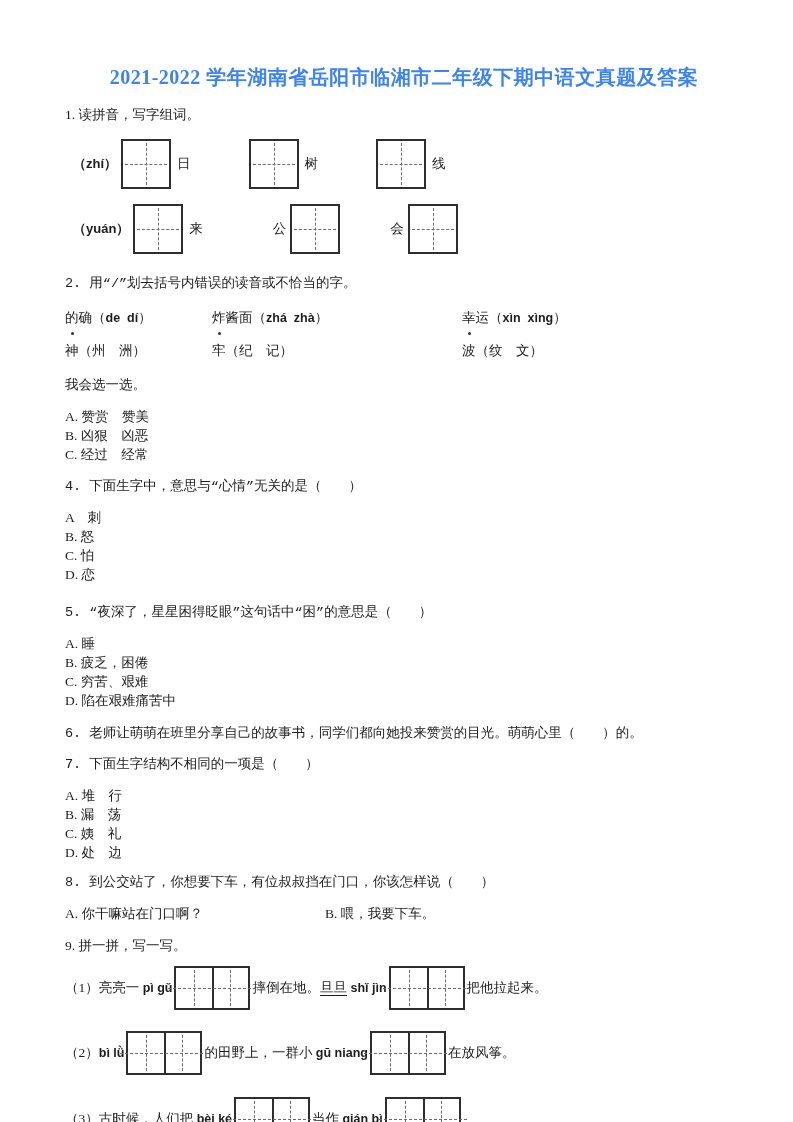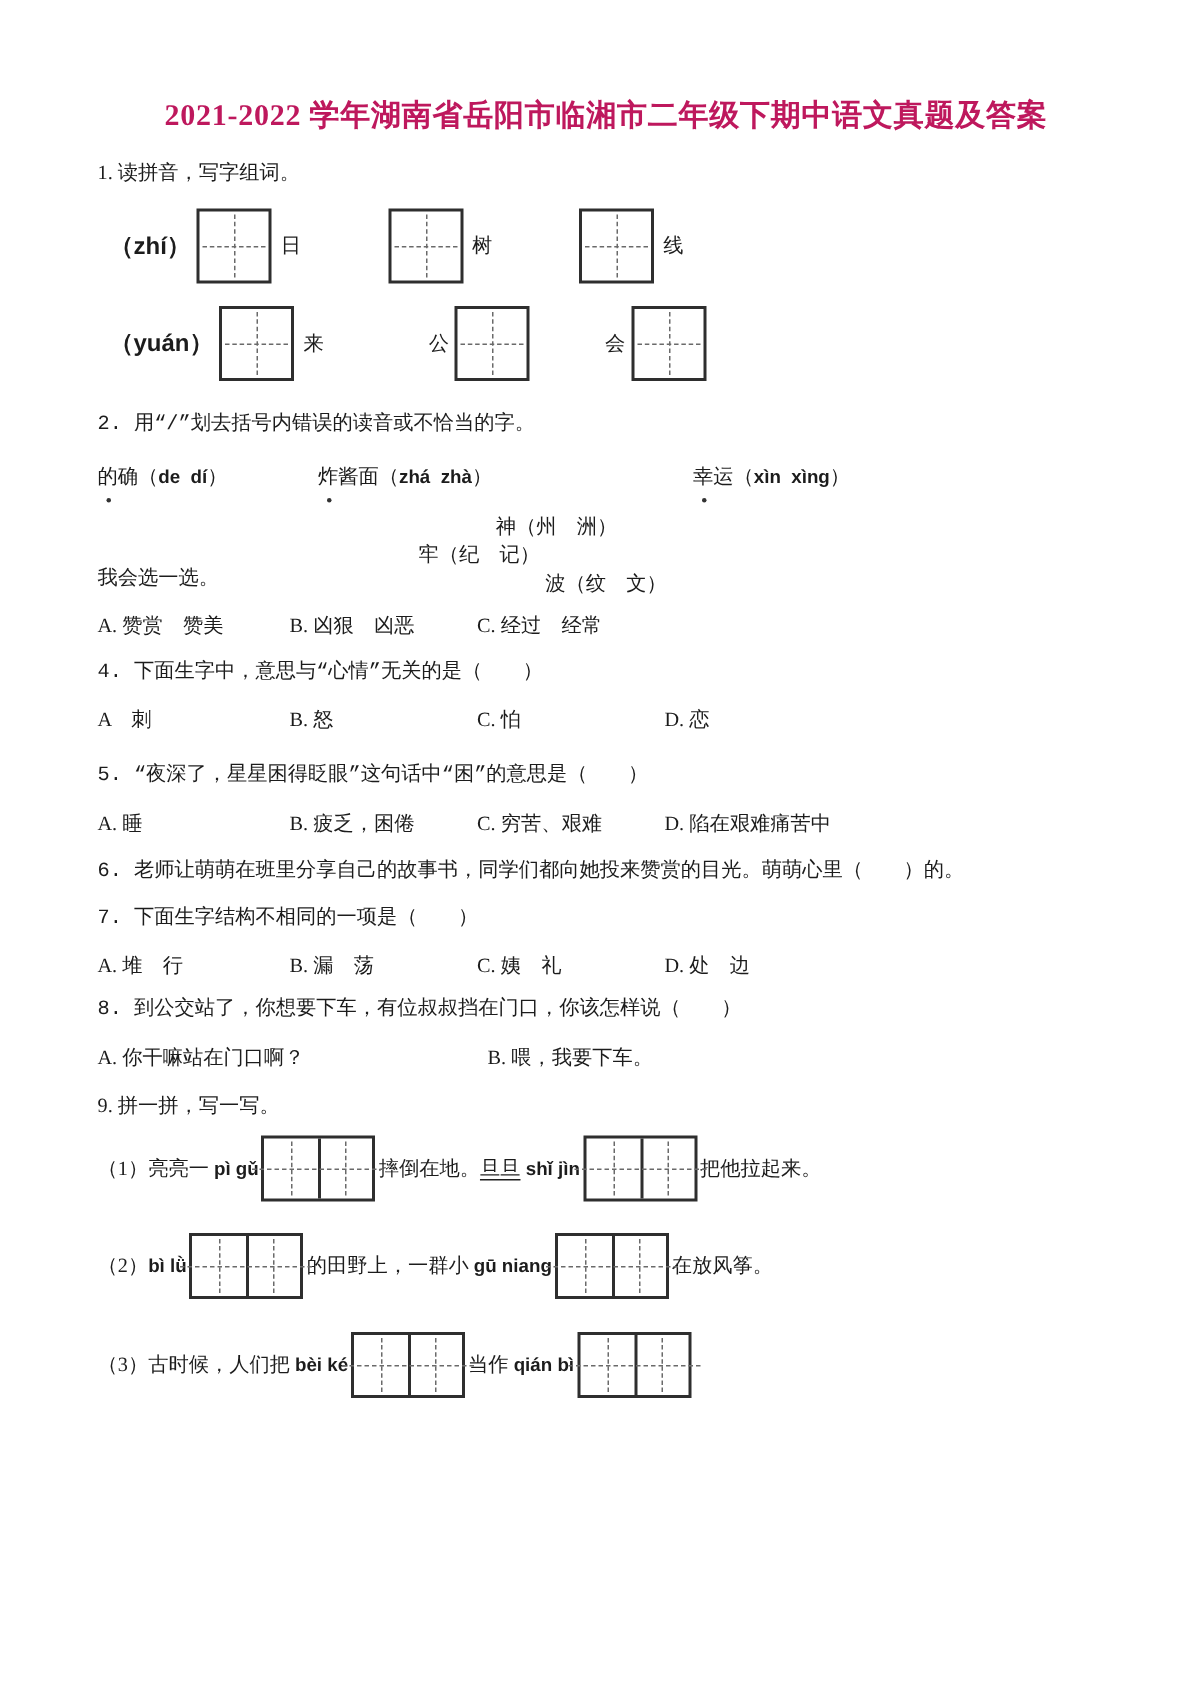--- a/index.html
+++ b/index.html
@@ -12,30 +12,30 @@
     color:#1c1c1c;
     font-family:"Liberation Serif","DejaVu Serif",serif;
     font-size:13.5px;
     overflow:hidden;
   }
   .title {
     margin:0 0 13px 0;
     font-size:20px; font-weight:bold;
     line-height:30px; text-align:center;
     letter-spacing:0.5px;
-    color:#be185d;
+    color:#3b82f6;
   }
   .stem { margin:0 0 14px 0; line-height:19px; white-space:pre-wrap; }
   .plain { margin:0 0 13px 0; line-height:19px; white-space:pre-wrap; }
 
   .py { font-family:"Liberation Sans","DejaVu Sans",sans-serif; font-weight:bold; font-size:12.5px; white-space:pre-wrap; }
 
   
   .boxrow { display:flex; align-items:center; height:50px; margin:0 0 15px 8px; }
-  .boxrow .pylabel { font-family:"Liberation Sans","DejaVu Sans",sans-serif; font-weight:bold; font-size:16px; }
+  .boxrow .pylabel { font-family:"Liberation Sans","DejaVu Sans",sans-serif; font-weight:bold; font-size:13px; }
   .grp { display:flex; align-items:center; }
   .tian {
     position:relative; display:inline-block;
     width:46px; height:46px;
     border:2px solid #2e2e2e; background:#fff;
     flex:0 0 auto;
   }
   .tian .v { position:absolute; left:50%; top:2px; bottom:2px; width:0; border-left:1px dashed #6a6a6a; }
   .tian .h { position:absolute; top:50%; left:2px; right:2px; height:0; border-top:1px dashed #6a6a6a; }
   .cn { white-space:pre-wrap; }
@@ -49,34 +49,34 @@
     border:2px solid #2e2e2e; background:#fff;
     flex:0 0 auto; margin:0 2px;
   }
   .duo .mid { position:absolute; left:50%; top:0; bottom:0; width:0; border-left:2px solid #2e2e2e; }
   .duo .q1 { position:absolute; left:25%; top:2px; bottom:2px; width:0; border-left:1px dashed #6a6a6a; }
   .duo .q3 { position:absolute; left:75%; top:2px; bottom:2px; width:0; border-left:1px dashed #6a6a6a; }
   .duo .hh { position:absolute; top:50%; left:-8px; right:-8px; height:0; border-top:1px dashed #6a6a6a; }
 
   
   .q2row { display:flex; align-items:center; margin:0 0 10px 0; height:26px; line-height:26px; }
-  .q2row.second { height:19px; line-height:19px; margin-bottom:15px;flex-direction:column; }
+  .q2row.second { height:19px; line-height:19px; margin-bottom:15px; }
   .q2row .col1 { width:147px; }
   .q2row .col2 { width:250px; }
   .q2row .col3 { flex:1; }
   .emph { position:relative; display:inline-block; }
   .emph::after {
     content:""; position:absolute;
     left:45%; bottom:-4px;
     width:3px; height:3px; border-radius:50%;
     background:#333;
   }
 
   
-  .opts4 { display:flex; margin:0 0 13px 0; line-height:19px; }
+  .opts4 { display:flex; margin:0 0 13px 0; line-height:19px;flex-direction:column; }
   .opts4 .o1 { width:128px; } .opts4 .o2 { width:125px; } .opts4 .o3 { width:125px; } .opts4 .o4 { flex:1; }
   .opts2 { display:flex; margin:0 0 13px 0; line-height:19px; }
   .opts2 .o1 { width:260px; } .opts2 .o2 { flex:1; }
   .opt { white-space:pre-wrap; }
 
   
   .q9line { display:flex; align-items:center; height:44px; white-space:pre-wrap; }
   .q9line.l1 { margin-bottom:21px; }
   .q9line.l2 { margin-bottom:22px; }
   .uline { text-decoration:underline; text-underline-offset:3px; }

